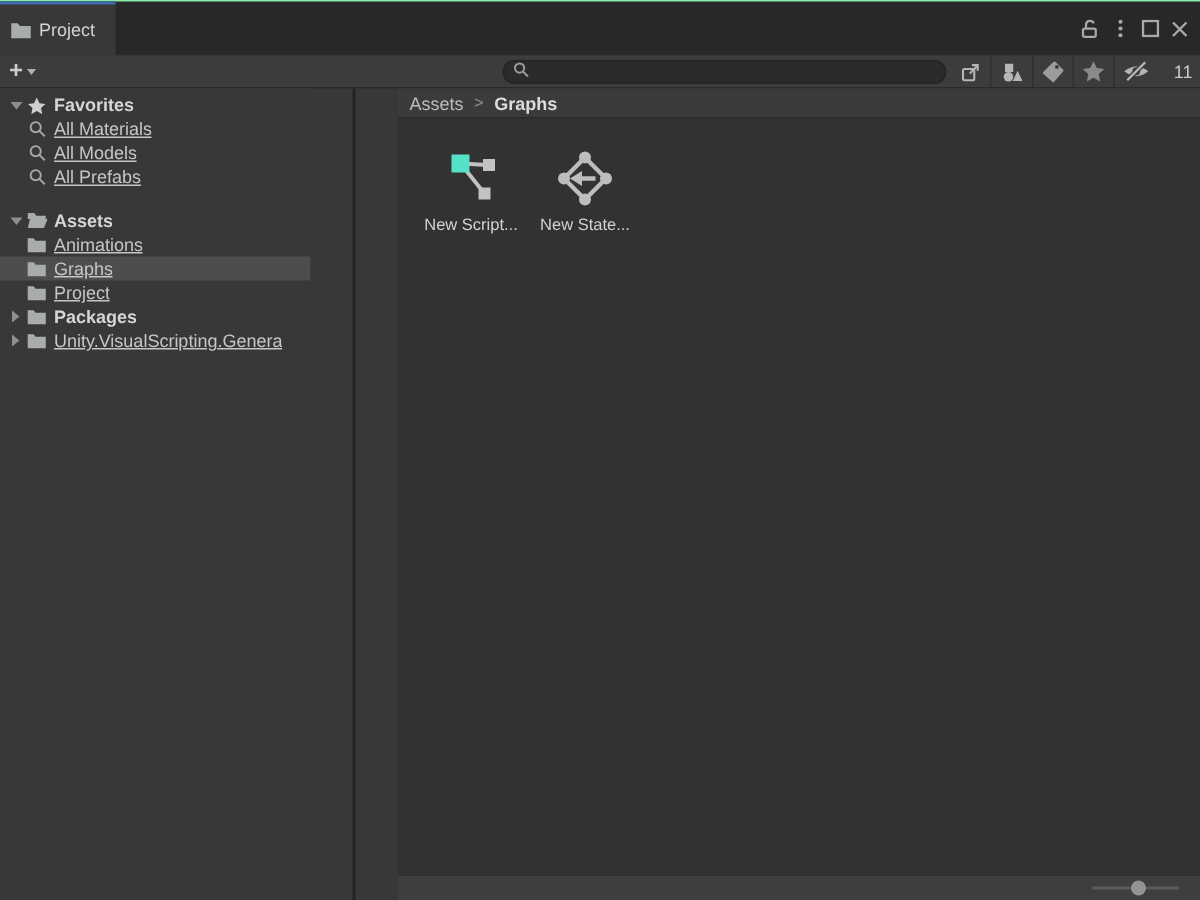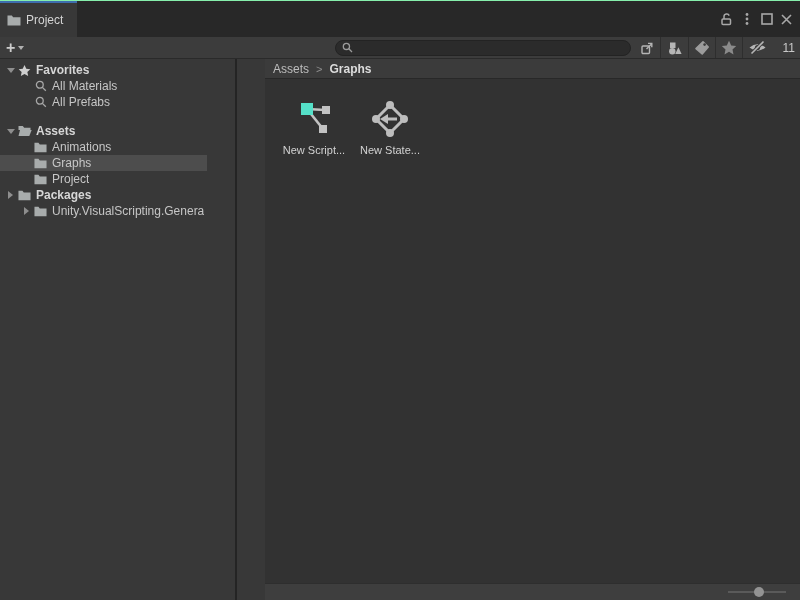--- a/index.html
+++ b/index.html
@@ -37,21 +37,21 @@
 
   
   .bodyrow{flex:1;display:flex;min-height:0;gap:28px;}
   .sidebar{width:207px;background:#383838;padding-top:3px;flex:0 0 auto;overflow:hidden;}
   .vdivider{width:2px;background:#242424;flex:0 0 auto;}
   .main{flex:1;display:flex;flex-direction:column;background:#323232;min-width:0;}
 
   
   .srow{height:16px;display:flex;align-items:center;font-size:12px;color:#c6c6c6;white-space:nowrap;cursor:default;}
   .srow.lvl0{padding-left:4px;}
-  .srow.lvl1{padding-left:20px;}
+  .srow.lvl1{padding-left:4px;text-decoration:underline;}
   .srow.sel{background:var(--selection);}
   .srow.gap{margin-top:13px;}
   .srow .lbl{overflow:hidden;}
   .srow .bold{font-weight:bold;color:#d6d6d6;}
   .arr{width:13px;display:flex;align-items:center;justify-content:center;flex:0 0 auto;}
   .tri-down{width:0;height:0;border-left:4px solid transparent;border-right:4px solid transparent;border-top:5px solid #8e8e8e;}
   .tri-right{width:0;height:0;border-top:4px solid transparent;border-bottom:4px solid transparent;border-left:5px solid #8e8e8e;}
   .ic{width:15px;margin-right:4px;display:flex;align-items:center;justify-content:center;flex:0 0 auto;}
 
   
@@ -198,20 +198,30 @@
         <span class="arr"></span>
         <span class="ic">
           <svg width="12" height="12" viewBox="0 0 12 12">
               <circle cx="4.8" cy="4.8" r="3.4" fill="none" stroke="#a8a8a8" stroke-width="1.3"></circle>
               <line x1="7.4" y1="7.4" x2="10.8" y2="10.8" stroke="#a8a8a8" stroke-width="1.3"></line>
             </svg>
         </span>
         <span class="lbl">All Materials</span>
       </div>
 
+      <div class="srow lvl1">
+        <span class="arr"></span>
+        <span class="ic">
+          <svg width="12" height="12" viewBox="0 0 12 12">
+              <circle cx="4.8" cy="4.8" r="3.4" fill="none" stroke="#a8a8a8" stroke-width="1.3"></circle>
+              <line x1="7.4" y1="7.4" x2="10.8" y2="10.8" stroke="#a8a8a8" stroke-width="1.3"></line>
+            </svg>
+        </span>
+        <span class="lbl">All Models</span>
+      </div>
 
       <div class="srow lvl1">
         <span class="arr"></span>
         <span class="ic">
           <svg width="12" height="12" viewBox="0 0 12 12">
               <circle cx="4.8" cy="4.8" r="3.4" fill="none" stroke="#a8a8a8" stroke-width="1.3"></circle>
               <line x1="7.4" y1="7.4" x2="10.8" y2="10.8" stroke="#a8a8a8" stroke-width="1.3"></line>
             </svg>
         </span>
         <span class="lbl">All Prefabs</span>

